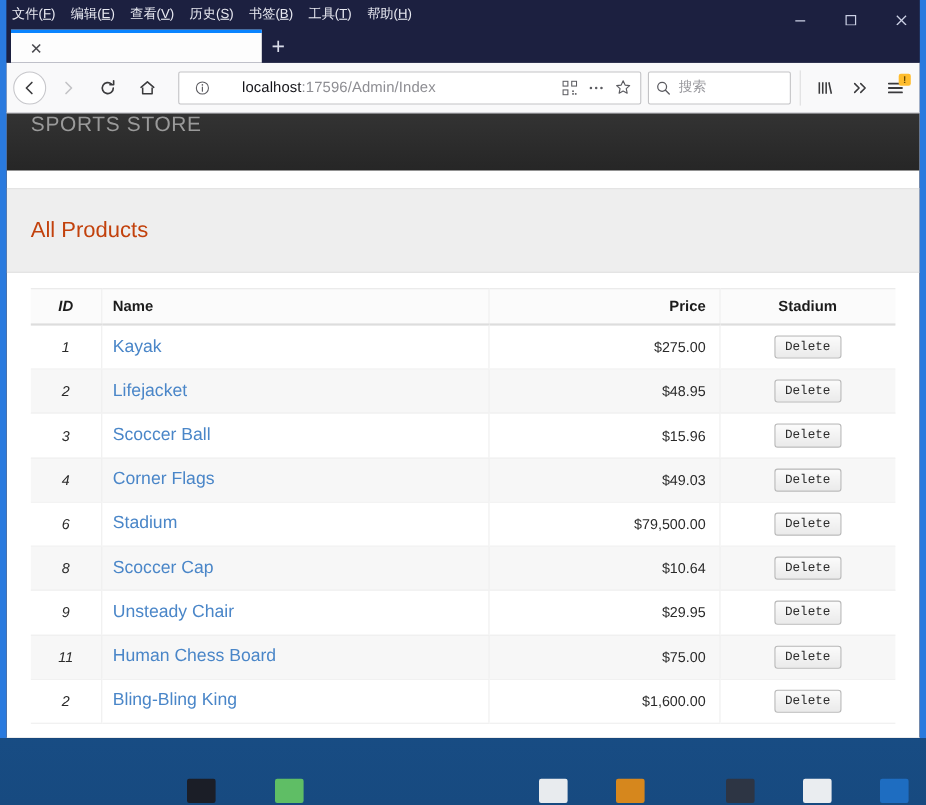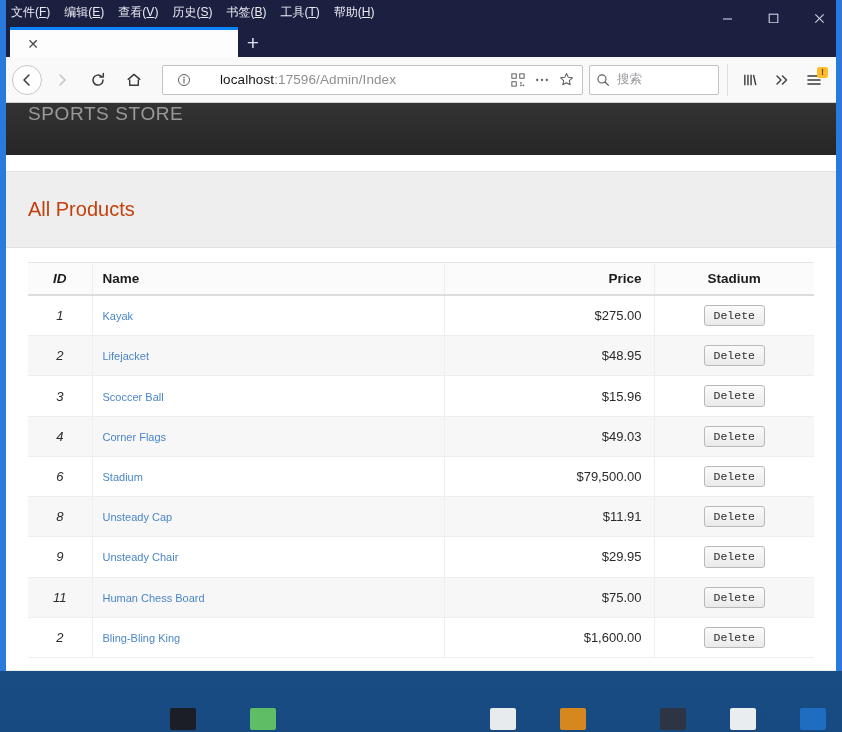--- a/index.html
+++ b/index.html
@@ -279,21 +279,21 @@
     font-size: 13px;
     vertical-align: middle;
     height: 33px;
   }
   tbody tr:nth-child(odd) { background: #ffffff; }
   tbody tr:nth-child(even) { background: #f7f7f7; }
 
   .prod-link {
     color: #4a86c8;
     text-decoration: none;
-    font-size: 11px;
+    font-size: 16px;
   }
   .delete-btn {
     display: inline-block;
     font-size: 11.5px;
     color: #2d2d2d;
     background: linear-gradient(180deg,#fbfbfb 0%, #eaeaea 100%);
     border: 1px solid #b9b9b9;
     border-radius: 3px;
     padding: 3px 9px;
     line-height: 1.15;
@@ -506,22 +506,22 @@
               <td class="col-actions"><button class="delete-btn">Delete</button></td>
             </tr>
             <tr>
               <td class="col-id">6</td>
               <td class="col-name"><a class="prod-link" href="#">Stadium</a></td>
               <td class="col-price">$79,500.00</td>
               <td class="col-actions"><button class="delete-btn">Delete</button></td>
             </tr>
             <tr>
               <td class="col-id">8</td>
-              <td class="col-name"><a class="prod-link" href="#">Unsteady Cap</a></td>
-              <td class="col-price">$11.91</td>
+              <td class="col-name"><a class="prod-link" href="#">Scoccer Cap</a></td>
+              <td class="col-price">$10.64</td>
               <td class="col-actions"><button class="delete-btn">Delete</button></td>
             </tr>
             <tr>
               <td class="col-id">9</td>
               <td class="col-name"><a class="prod-link" href="#">Unsteady Chair</a></td>
               <td class="col-price">$29.95</td>
               <td class="col-actions"><button class="delete-btn">Delete</button></td>
             </tr>
             <tr>
               <td class="col-id">11</td>

